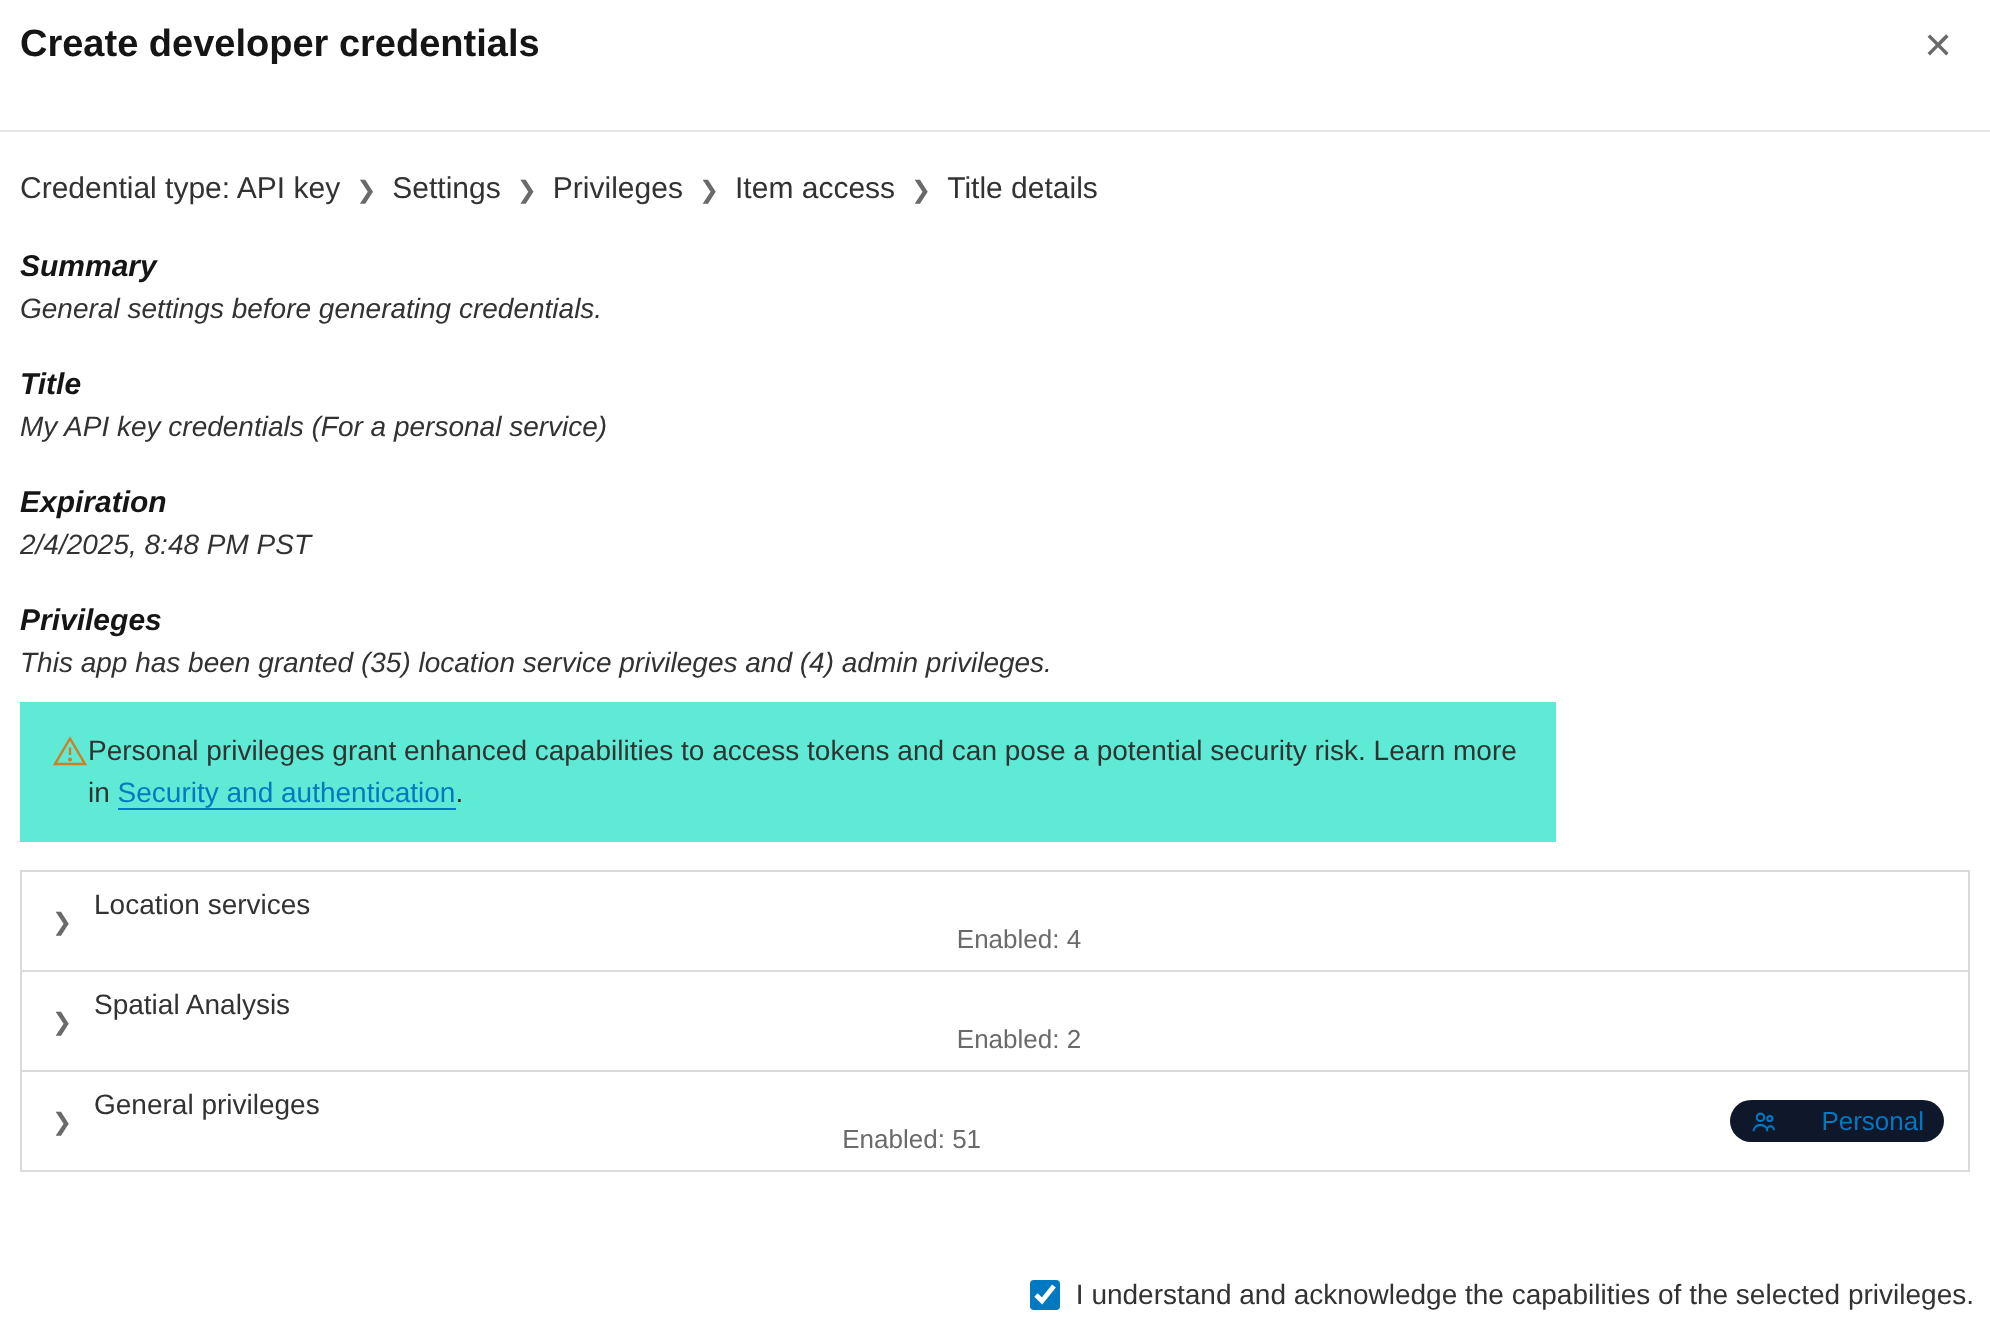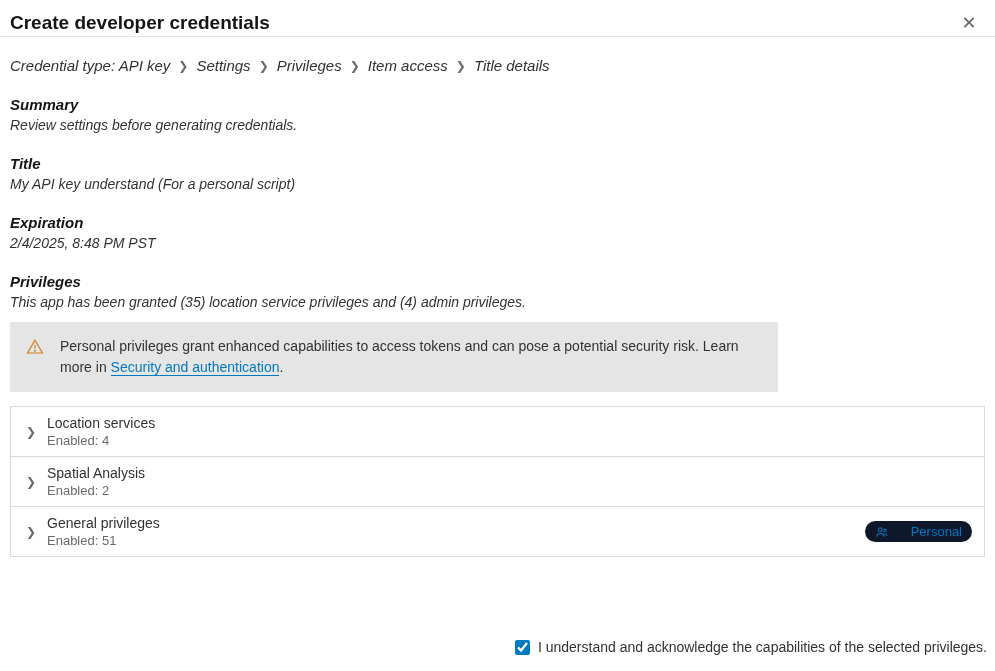--- a/index.html
+++ b/index.html
@@ -14,21 +14,21 @@
       background: #fff;
       width: 995px;
       height: 671px;
       overflow: hidden;
       position: relative;
     }
     .header {
       display: flex;
       justify-content: space-between;
       align-items: flex-end;
-      padding: 12px 16px 2px 10px;
+      padding: 12px 16px 31px 10px;
       border-bottom: 1px solid #e5e5e5;
     }
     .header-title {
       font-size: 19px;
       font-weight: 600;
       color: #151515;
     }
     .close-btn {
       font-size: 18px;
       color: #6a6a6a;
@@ -42,21 +42,20 @@
     .breadcrumb {
       display: flex;
       align-items: center;
       flex-wrap: wrap;
       color: #323232;
       font-size: 15px;
       margin-bottom: 22px;
     }
     .breadcrumb-item {
       white-space: nowrap;
-      font-style: italic;
     }
     .breadcrumb-chevron {
       color: #6a6a6a;
       padding: 0 8px;
       font-size: 12px;
     }
     .section {
       margin-bottom: 22px;
       font-style: italic;
     }
@@ -64,25 +63,25 @@
       font-size: 15px;
       font-weight: 600;
       color: #151515;
       margin-bottom: 4px;
     }
     .section-text {
       font-size: 14px;
       color: #323232;
     }
     .notice {
-      background: #e5e5e5;
+      background: #5eead4;
       padding: 14px 16px;
       display: flex;
       align-items: flex-start;
-      gap: 16px;
+      gap: 0;
       margin-top: 12px;
       margin-bottom: 14px;
       width: 768px;
     }
     .warn-icon {
       flex-shrink: 0;
       width: 18px;
       height: 18px;
       margin-top: 2px;
     }
@@ -118,20 +117,21 @@
       flex: 1;
     }
     .accordion-title {
       font-size: 14px;
       color: #323232;
     }
     .accordion-sub {
       font-size: 13px;
       color: #6a6a6a;
       margin-top: 2px;
+      text-align: center;
     }
     .badge {
       display: inline-flex;
       align-items: center;
       gap: 22px;
       background: #0f172a;
       color: #0079c1;
       font-size: 13px;
       padding: 3px 10px;
       border-radius: 12px;
@@ -177,26 +177,26 @@
     <span class="breadcrumb-chevron">❯</span>
     <span class="breadcrumb-item">Privileges</span>
     <span class="breadcrumb-chevron">❯</span>
     <span class="breadcrumb-item">Item access</span>
     <span class="breadcrumb-chevron">❯</span>
     <span class="breadcrumb-item">Title details</span>
   </div>
 
   <div class="section">
     <div class="section-heading">Summary</div>
-    <div class="section-text">Review settings before generating credentials.</div>
+    <div class="section-text">General settings before generating credentials.</div>
   </div>
 
   <div class="section">
     <div class="section-heading">Title</div>
-    <div class="section-text">My API key understand (For a personal script)</div>
+    <div class="section-text">My API key credentials (For a personal service)</div>
   </div>
 
   <div class="section">
     <div class="section-heading">Expiration</div>
     <div class="section-text">2/4/2025, 8:48 PM PST</div>
   </div>
 
   <div class="section" style="margin-bottom:12px;">
     <div class="section-heading">Privileges</div>
     <div class="section-text">This app has been granted (35) location service privileges and (4) admin privileges.</div>

